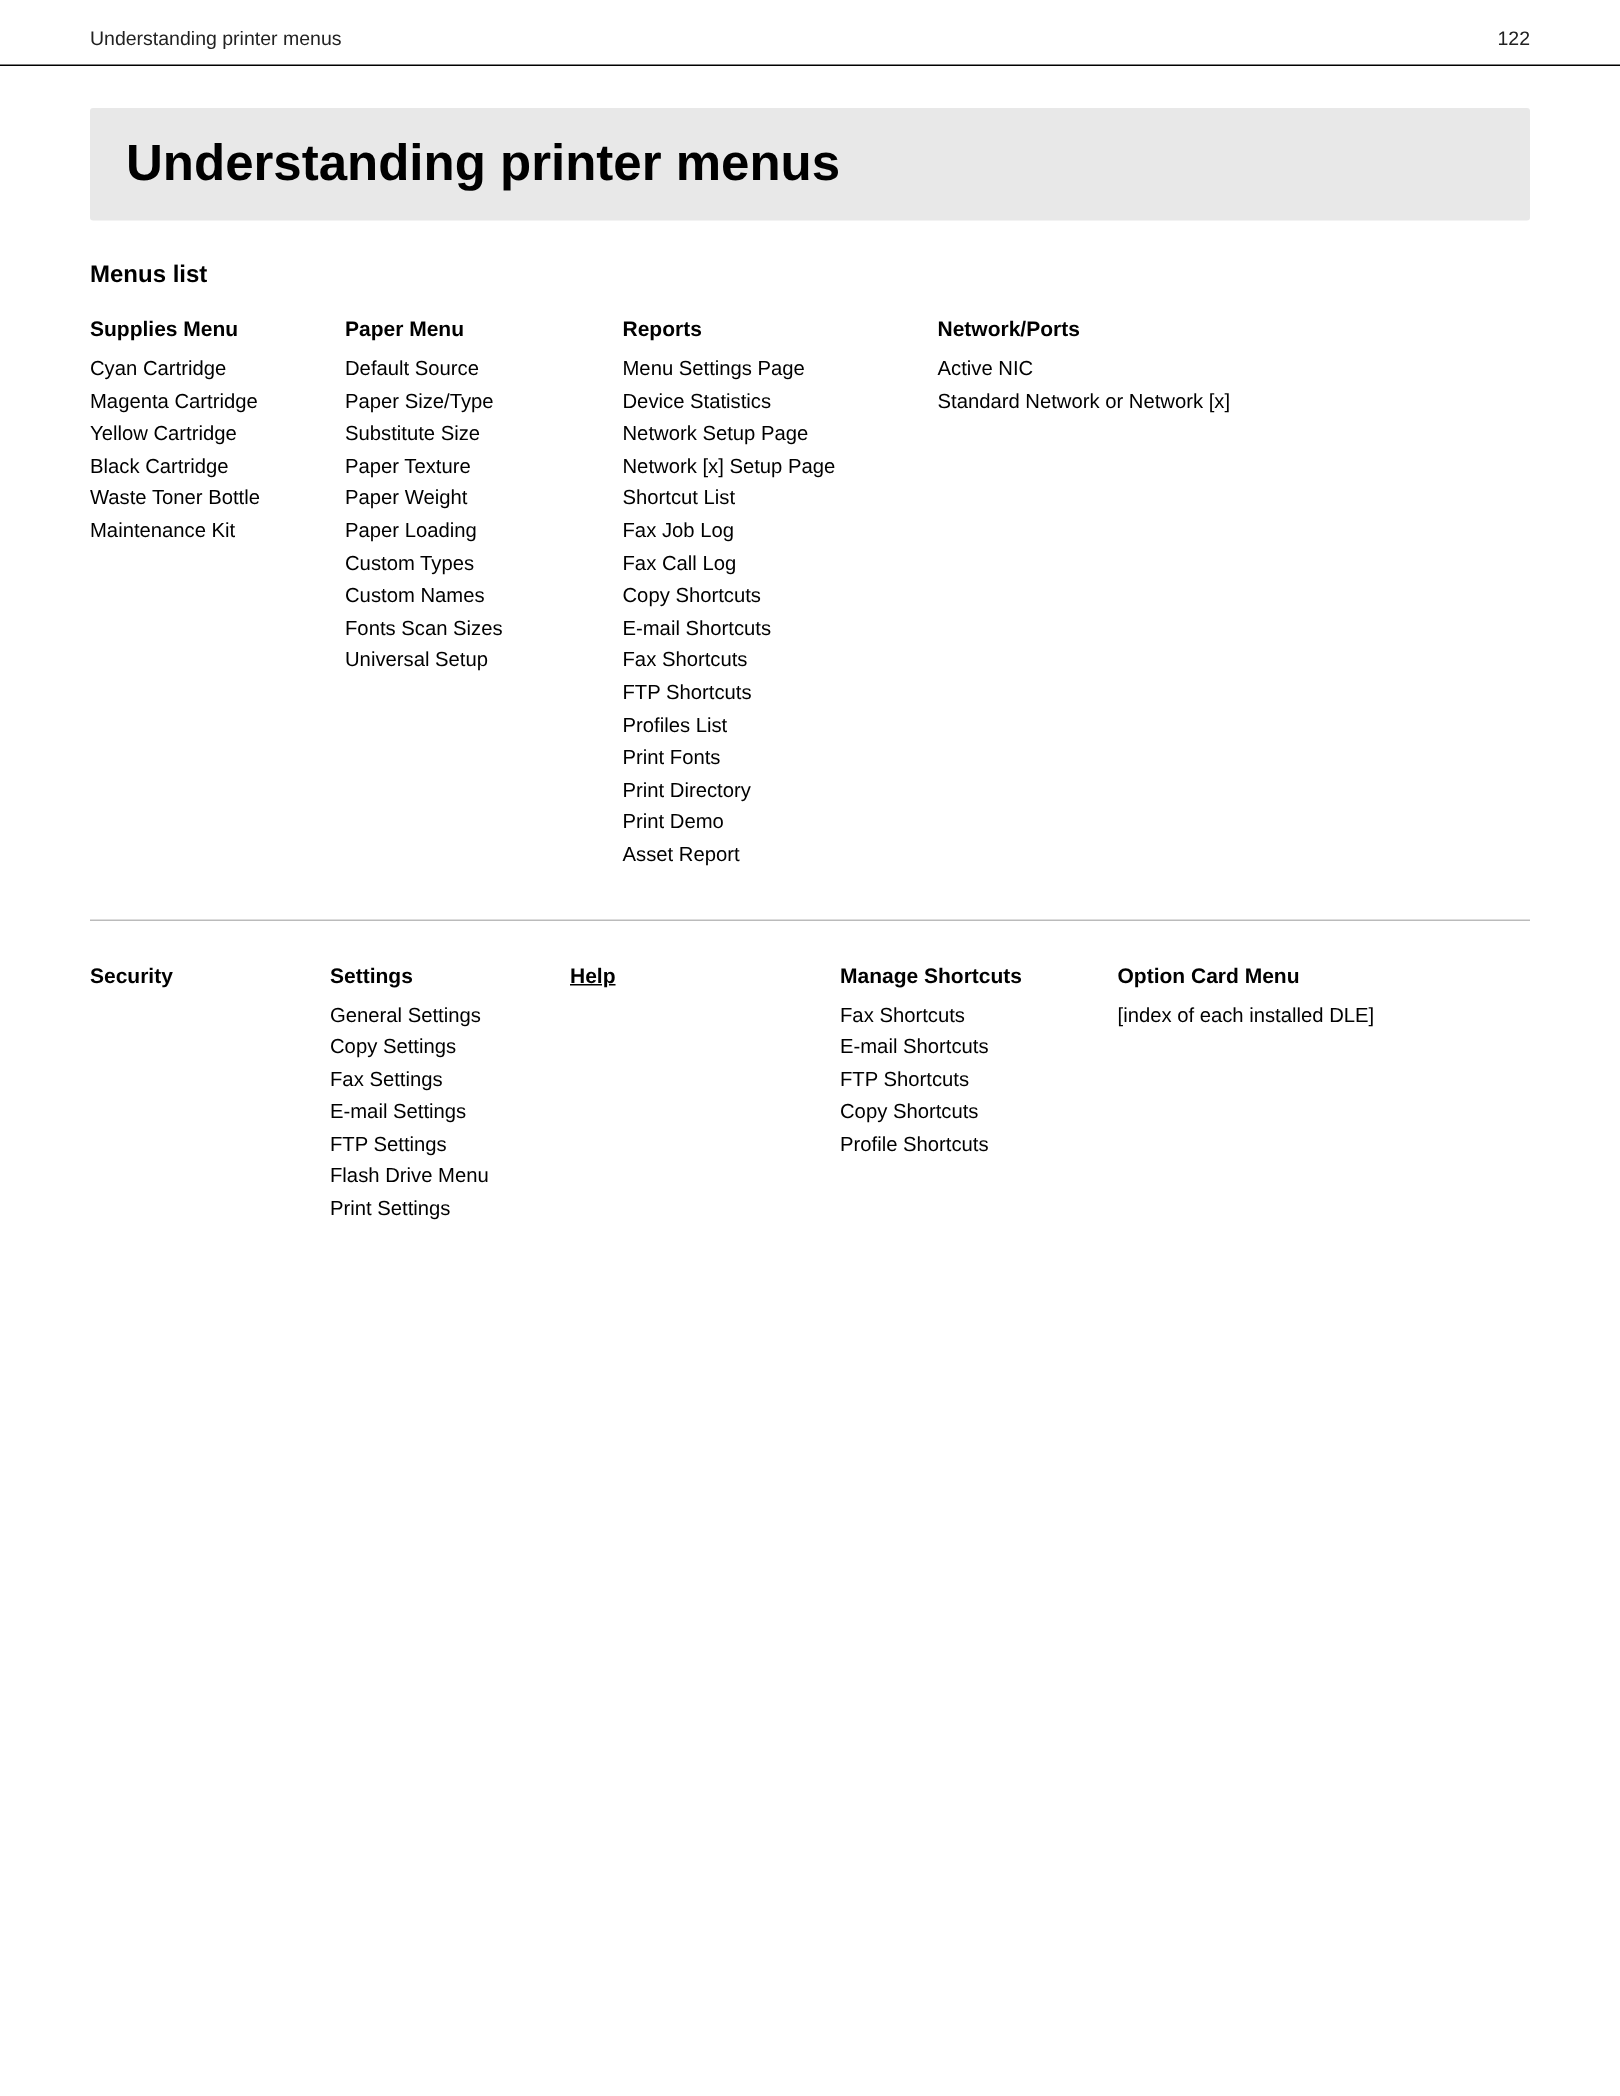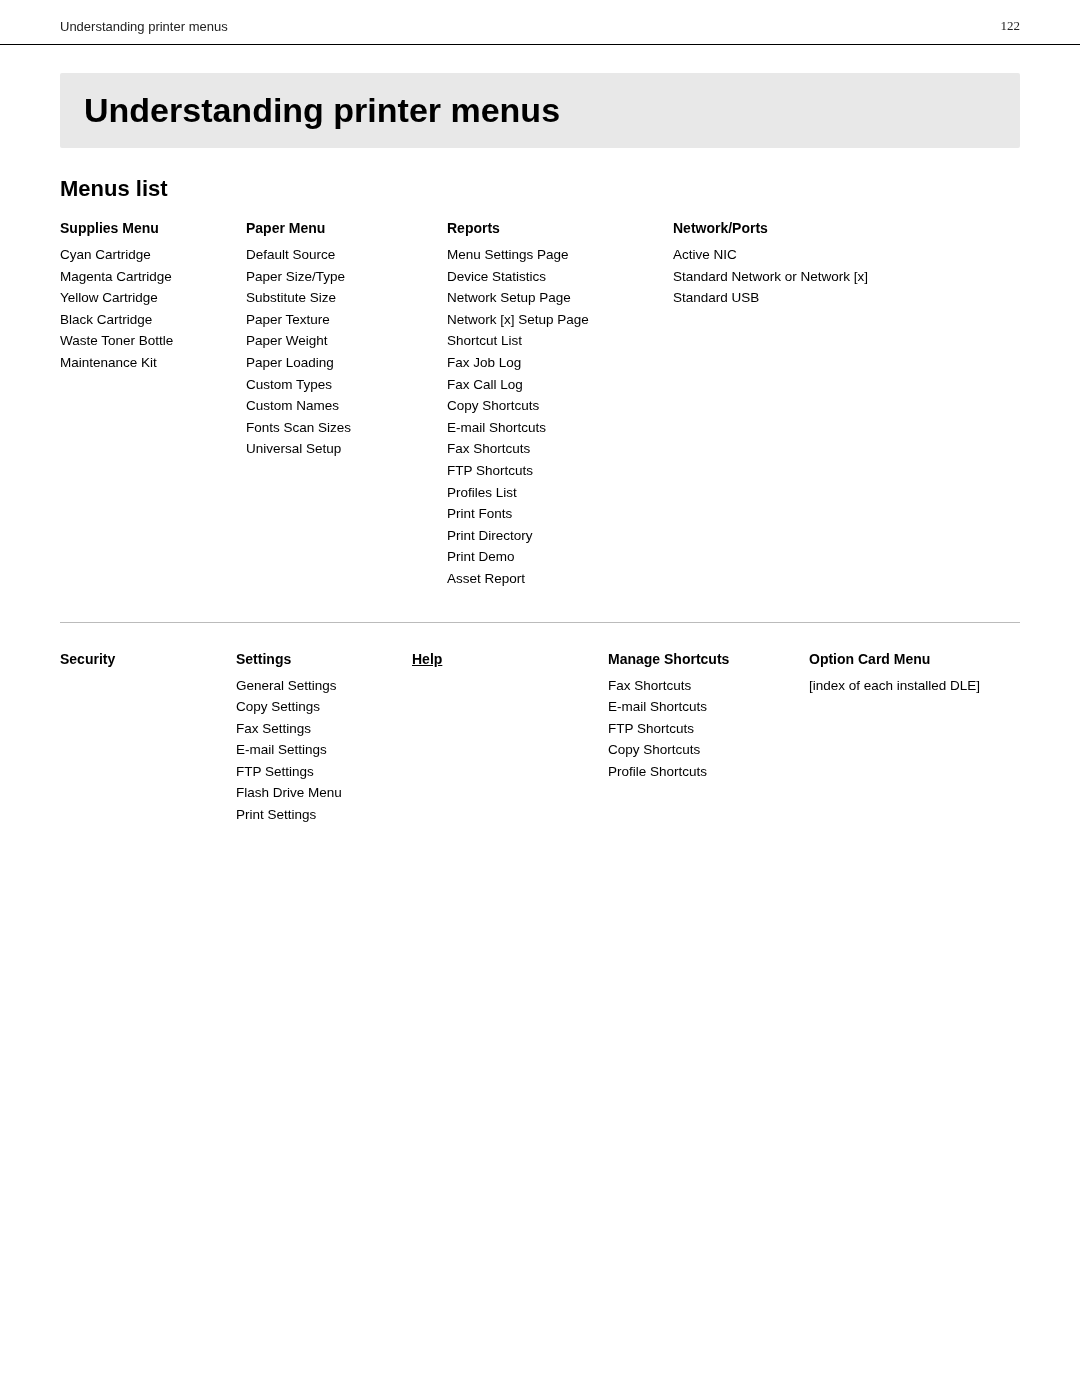--- a/index.html
+++ b/index.html
@@ -23,49 +23,48 @@
     }
 
     .page-header-text {
       font-size: 13px;
       color: #222;
     }
 
     .page-number {
       font-size: 13px;
       color: #222;
-      font-family: Liberation Serif, serif;
     }
 
     .main-title-box {
       background: #e8e8e8;
       margin: 28px 60px 28px 60px;
       padding: 18px 24px 18px 24px;
       border-radius: 2px;
     }
 
     .main-title {
       font-size: 34px;
       font-weight: bold;
       color: #000;
     }
 
     .section-title {
-      font-size: 22px;
+      font-size: 16px;
       font-weight: bold;
       margin: 0 60px 18px 60px;
     }
 
     .menus-grid {
       margin: 0 60px;
     }
 
     .grid-row {
       display: flex;
-      gap: 16px;
+      gap: 0;
       margin-bottom: 32px;
     }
 
     .grid-col {
       flex: 1;
       padding-right: 20px;
       min-width: 0;
     }
 
     .col-header {
@@ -167,21 +166,20 @@
           <div class="col-item">Print Demo</div>
           <div class="col-item">Asset Report</div>
         </div>
     </div>
 
     <div class="grid-col col-network col-wide">
       <div class="col-header">Network/Ports</div>
       <div id="network-items">
           <div class="col-item">Active NIC</div>
           <div class="col-item">Standard Network or Network [x]</div>
-          <div class="col-item">Standard USB</div>
         </div>
     </div>
 
   </div>
 
 </div>
 
 <div class="divider-row"></div>
 
 <div class="menus-grid">

